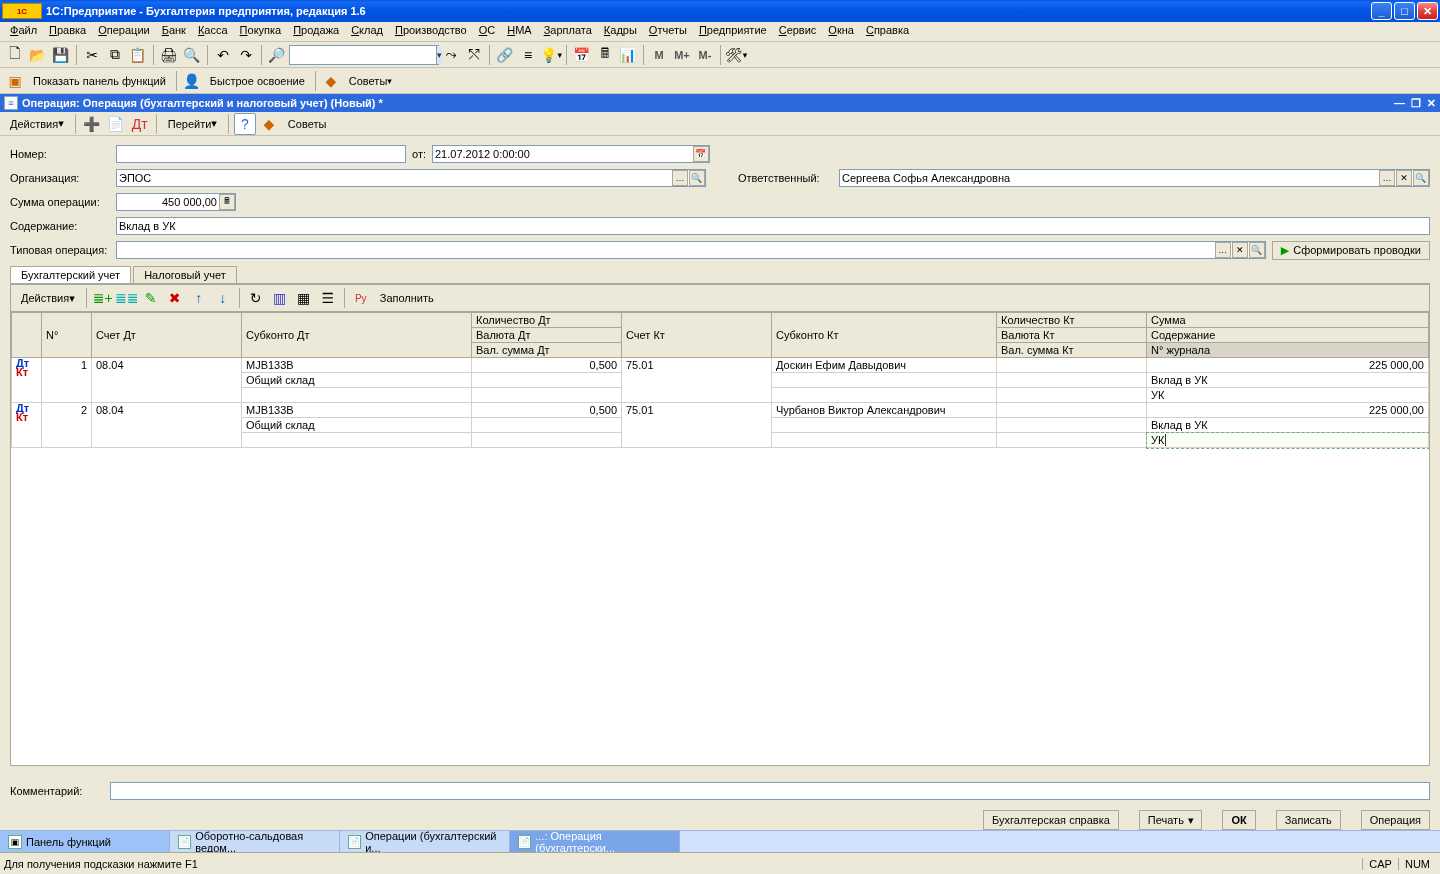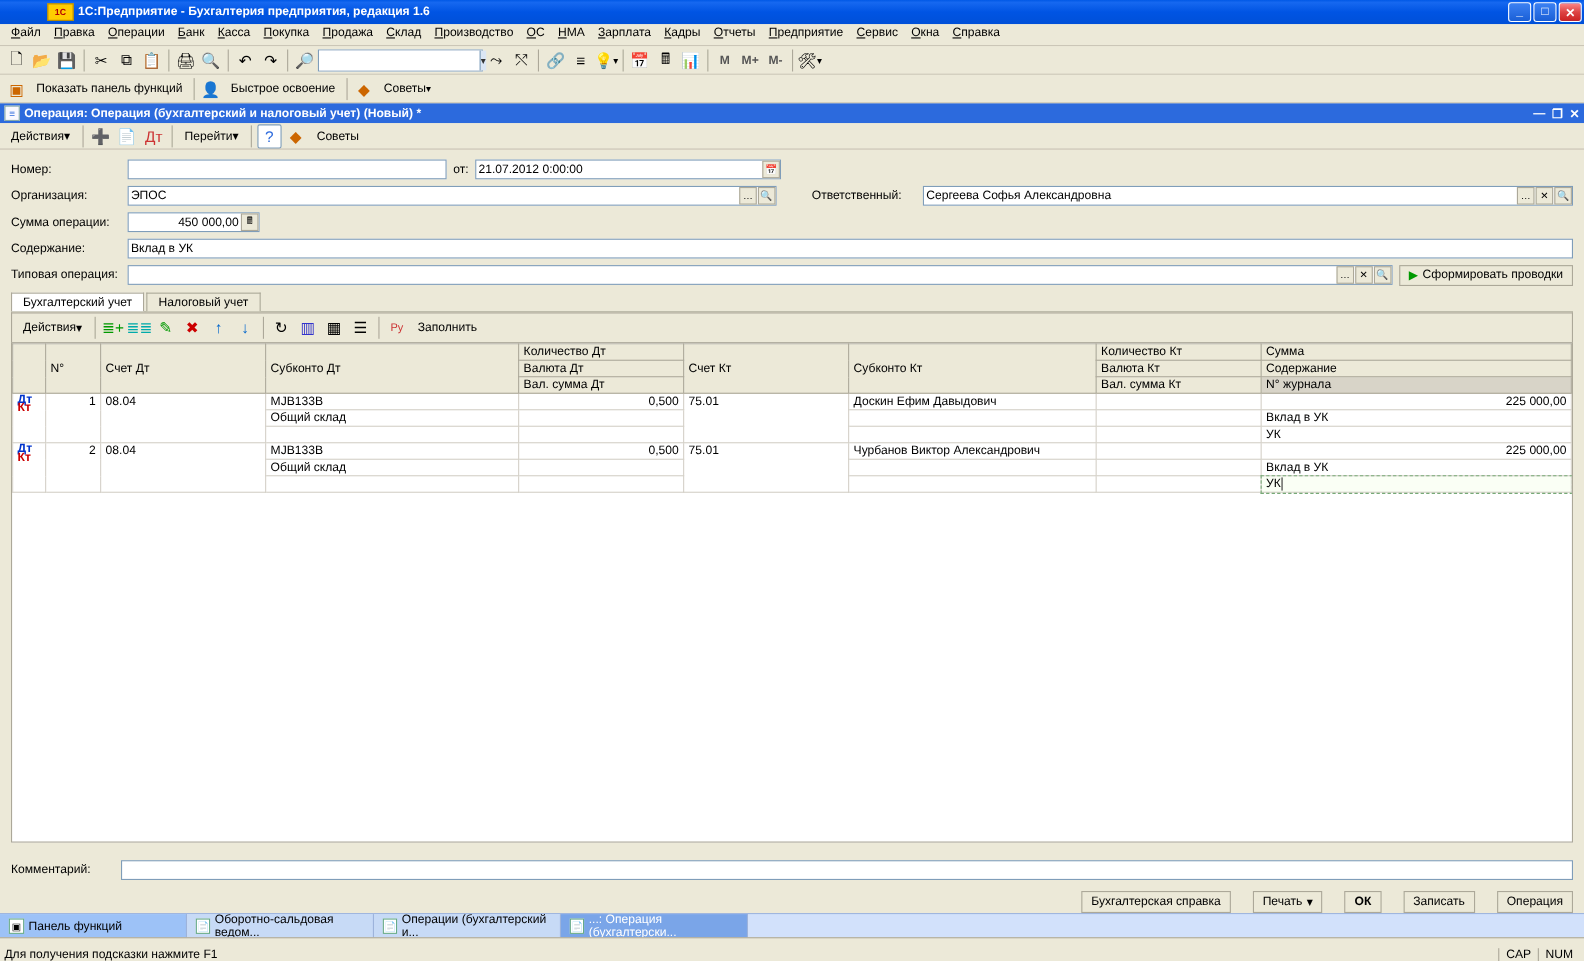--- a/index.html
+++ b/index.html
@@ -1,20 +1,20 @@
 <!DOCTYPE html>
 <html><head>
 <meta charset="utf-8">
 <style>
 * { box-sizing: border-box; margin: 0; padding: 0; font-family: Tahoma, Arial, sans-serif; font-size: 11px; }
 body { background: #ece9d8; overflow: hidden; width: 1440px; height: 874px; }
 
 
 .titlebar { background: linear-gradient(to bottom, #0058e6, #1668f0 10%, #0054e3 50%, #0050d8); height: 22px; display: flex; align-items: center; padding: 0 2px; color: #fff; font-weight: bold; }
-.titlebar .appicon { width: 24px; height: 16px; background: #ffcc00; border: 1px solid #b38600; margin-right: 4px; display: inline-flex; align-items: center; justify-content: center; font-size: 8px; color: #b30000; margin-left: 41px; }
+.titlebar .appicon { width: 40px; height: 16px; background: #ffcc00; border: 1px solid #b38600; margin-right: 4px; display: inline-flex; align-items: center; justify-content: center; font-size: 8px; color: #b30000; }
 .titlebar .tb-buttons { margin-left: auto; display: flex; }
 .tb-btn { width: 21px; height: 18px; margin-left: 2px; border: 1px solid #fff; border-radius: 3px; display: flex; align-items: center; justify-content: center; font-weight: bold; }
 .tb-min, .tb-max { background: linear-gradient(to bottom,#3c81f3,#1a5fd6); color:#fff; }
 .tb-close { background: linear-gradient(to bottom,#f88,#d44,#c22); color:#fff; }
 
 
 .menubar { background: #ece9d8; height: 20px; display: flex; padding: 0 4px; border-bottom: 1px solid #c8c2b4; }
 .menubar span { padding: 2px 6px; cursor: default; }
 .menubar span u { text-decoration: underline; }
 
@@ -76,21 +76,21 @@
 .comment-row { margin:16px 10px 0; display:flex; align-items:center; gap:10px; }
 
 
 .taskbar { position:absolute; bottom:22px; left:0; right:0; height:22px; background:#d2e1fb; border-top:1px solid #a0b6de; display:flex; }
 .taskbtn { height:22px; display:flex; align-items:center; padding:0 8px; gap:4px; border-right:1px solid #9db3db; font-size:11px; cursor:default; }
 .taskbtn.active { background:#7aa5e8; color:#fff;}
 .taskbtn .ticn { width:14px;height:14px;background:#fff;border:1px solid #6a8; font-size:9px; display:flex;align-items:center;justify-content:center;}
 .taskbtn.first{background:#9dc2f7;}
 
 
-.statusbar { position:absolute; bottom:0; left:0; right:0; height:22px; background:#ece9d8; border-top:1px solid #aca899; display:flex; align-items:flex-end; padding:0 4px; }
+.statusbar { position:absolute; bottom:0; left:0; right:0; height:22px; background:#ece9d8; border-top:1px solid #aca899; display:flex; align-items:center; padding:0 4px; }
 .statusbar .cells { margin-left:auto; display:flex; }
 .statusbar .cell { border-left:1px solid #aca899; padding:0 6px; }
 
 </style>
 </head>
 <body>
 
 <div class="titlebar">
   <span class="appicon">1C</span>
   <span>1С:Предприятие - Бухгалтерия предприятия, редакция 1.6</span>

